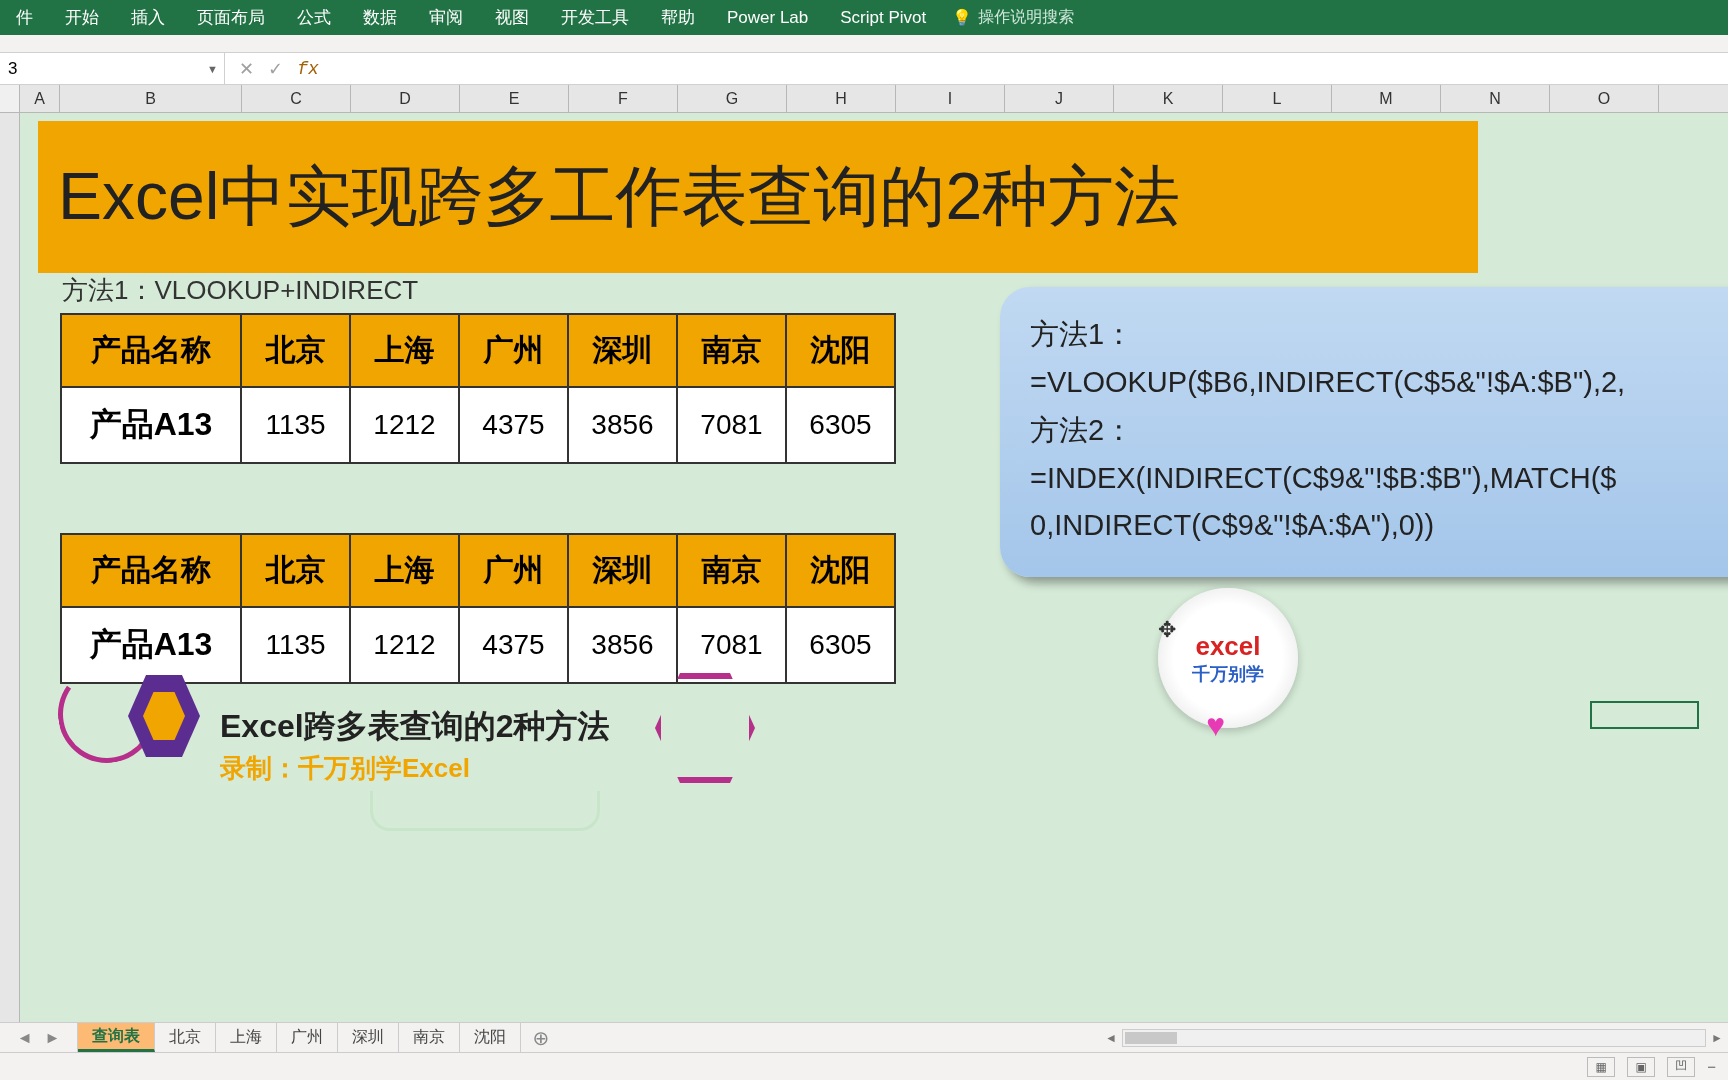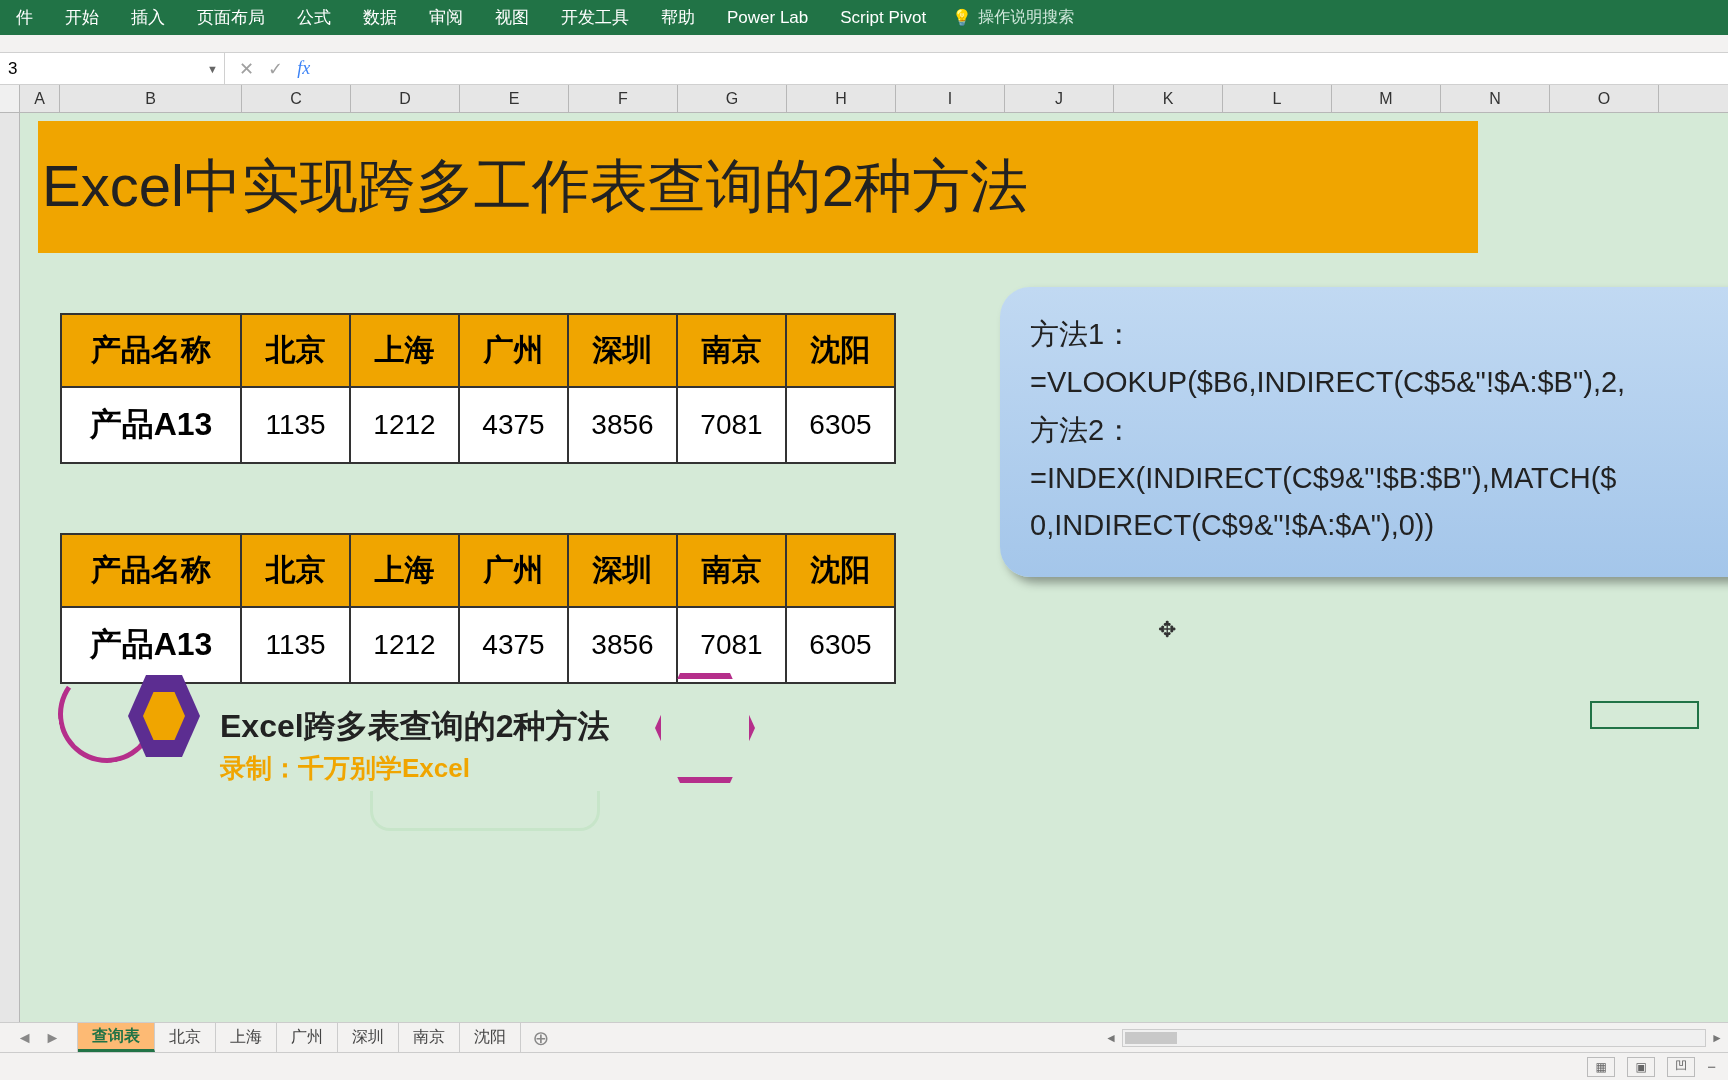--- a/index.html
+++ b/index.html
@@ -12,35 +12,35 @@
 .ribbon-tabs .bulb { font-size: 16px; }
 
 
 .ribbon-body { height: 18px; background: #f3f2f1; border-bottom: 1px solid #d0d0d0; }
 
 
 .formula-bar { height: 32px; display: flex; align-items: center; border-bottom: 1px solid #d0d0d0; background: #fff; }
 .name-box { width: 225px; height: 100%; display: flex; align-items: center; padding: 0 8px; font-size: 17px; border-right: 1px solid #d0d0d0; position: relative; }
 .name-box .dd { position: absolute; right: 6px; color: #666; font-size: 11px; }
 .fx-area { display: flex; align-items: center; height: 100%; gap: 14px; padding: 0 14px; color: #a0a0a0; font-size: 18px; }
-.fx-area .fx { font-style: italic; font-family: Liberation Serif, serif; color: #3b82f6; }
+.fx-area .fx { font-style: italic; font-family: Liberation Mono, monospace; color: #a16207; }
 .formula-input { flex: 1; height: 100%; border: none; padding: 0 8px; font-size: 16px; }
 
 
 .col-headers { height: 28px; display: flex; background: #e6e6e6; border-bottom: 1px solid #b7b7b7; font-size: 16px; color: #333; }
 .col-headers .selall { width: 20px; border-right: 1px solid #b7b7b7; background: #f0f0f0; }
 .col-headers .col { border-right: 1px solid #b7b7b7; display: flex; align-items: center; justify-content: center; cursor: pointer; }
 
 
 .sheet-area { position: absolute; left: 0; top: 113px; right: 0; bottom: 58px; background: #d5ead7; }
 .row-headers { position: absolute; left: 0; top: 0; width: 20px; bottom: 0; background: #e6e6e6; border-right: 1px solid #b7b7b7; }
 .sheet-content { position: absolute; left: 20px; top: 0; right: 0; bottom: 0; }
 
 
-.title-box { position: absolute; left: 18px; top: 8px; width: 1440px; height: 132px; background: #f0a500; display: flex; align-items: center; padding-left: 4px; font-size: 58px; color: #222; font-weight: 400; }
+.title-box { position: absolute; left: 18px; top: 8px; width: 1440px; height: 152px; background: #f0a500; display: flex; align-items: center; padding-left: 20px; font-size: 66px; color: #222; font-weight: 400; }
 
 
 .method-label { position: absolute; font-size: 26px; color: #333; }
 
 
 .xtable { position: absolute; border-collapse: collapse; }
 .xtable th, .xtable td { border: 2.5px solid #333; text-align: center; font-size: 30px; padding: 15px; }
 .xtable th { background: #f0a500; font-weight: 700; height: 60px; }
 .xtable td { background: #fff; height: 68px; font-weight: 400; font-size: 28px; }
 .xtable .prodname { font-weight: 700; font-size: 32px; }
@@ -142,20 +142,21 @@
   <div class="col" style="width:109px">N</div>
   <div class="col" style="width:109px">O</div>
 </div>
 
 <div class="sheet-area">
   <div class="row-headers"></div>
   <div class="sheet-content">
 
     <div class="title-box">Excel中实现跨多工作表查询的2种方法</div>
 
+    <div class="method-label" style="left:42px; top:160px">方法1：VLOOKUP+INDIRECT</div>
 
     <table class="xtable" style="left:40px; top:200px">
       <tbody>
           <tr>
         <th class="c0">产品名称</th>
         <th class="cc">北京</th>
         <th class="cc">上海</th>
         <th class="cc">广州</th>
         <th class="cc">深圳</th>
         <th class="cc">南京</th>
@@ -198,20 +199,27 @@
       </table>
 
     <div class="callout">
       <div>方法1：</div>
       <div>=VLOOKUP($B6,INDIRECT(C$5&amp;"!$A:$B"),2,</div>
       <div>方法2：</div>
       <div>=INDEX(INDIRECT(C$9&amp;"!$B:$B"),MATCH($</div>
       <div>0,INDIRECT(C$9&amp;"!$A:$A"),0))</div>
     </div>
 
+    <div class="badge">
+      <div class="circ">
+        <div class="t1">excel</div>
+        <div class="t2">千万别学</div>
+      </div>
+      <div class="heart">♥</div>
+    </div>
 
     <div class="banner">
       <div class="circL"></div>
       <div class="hexL"></div>
       <div class="hexR"></div>
       <div class="txt1">Excel跨多表查询的2种方法</div>
       <div class="txt2">录制：千万别学Excel</div>
       <div class="deco"></div>
     </div>
 

